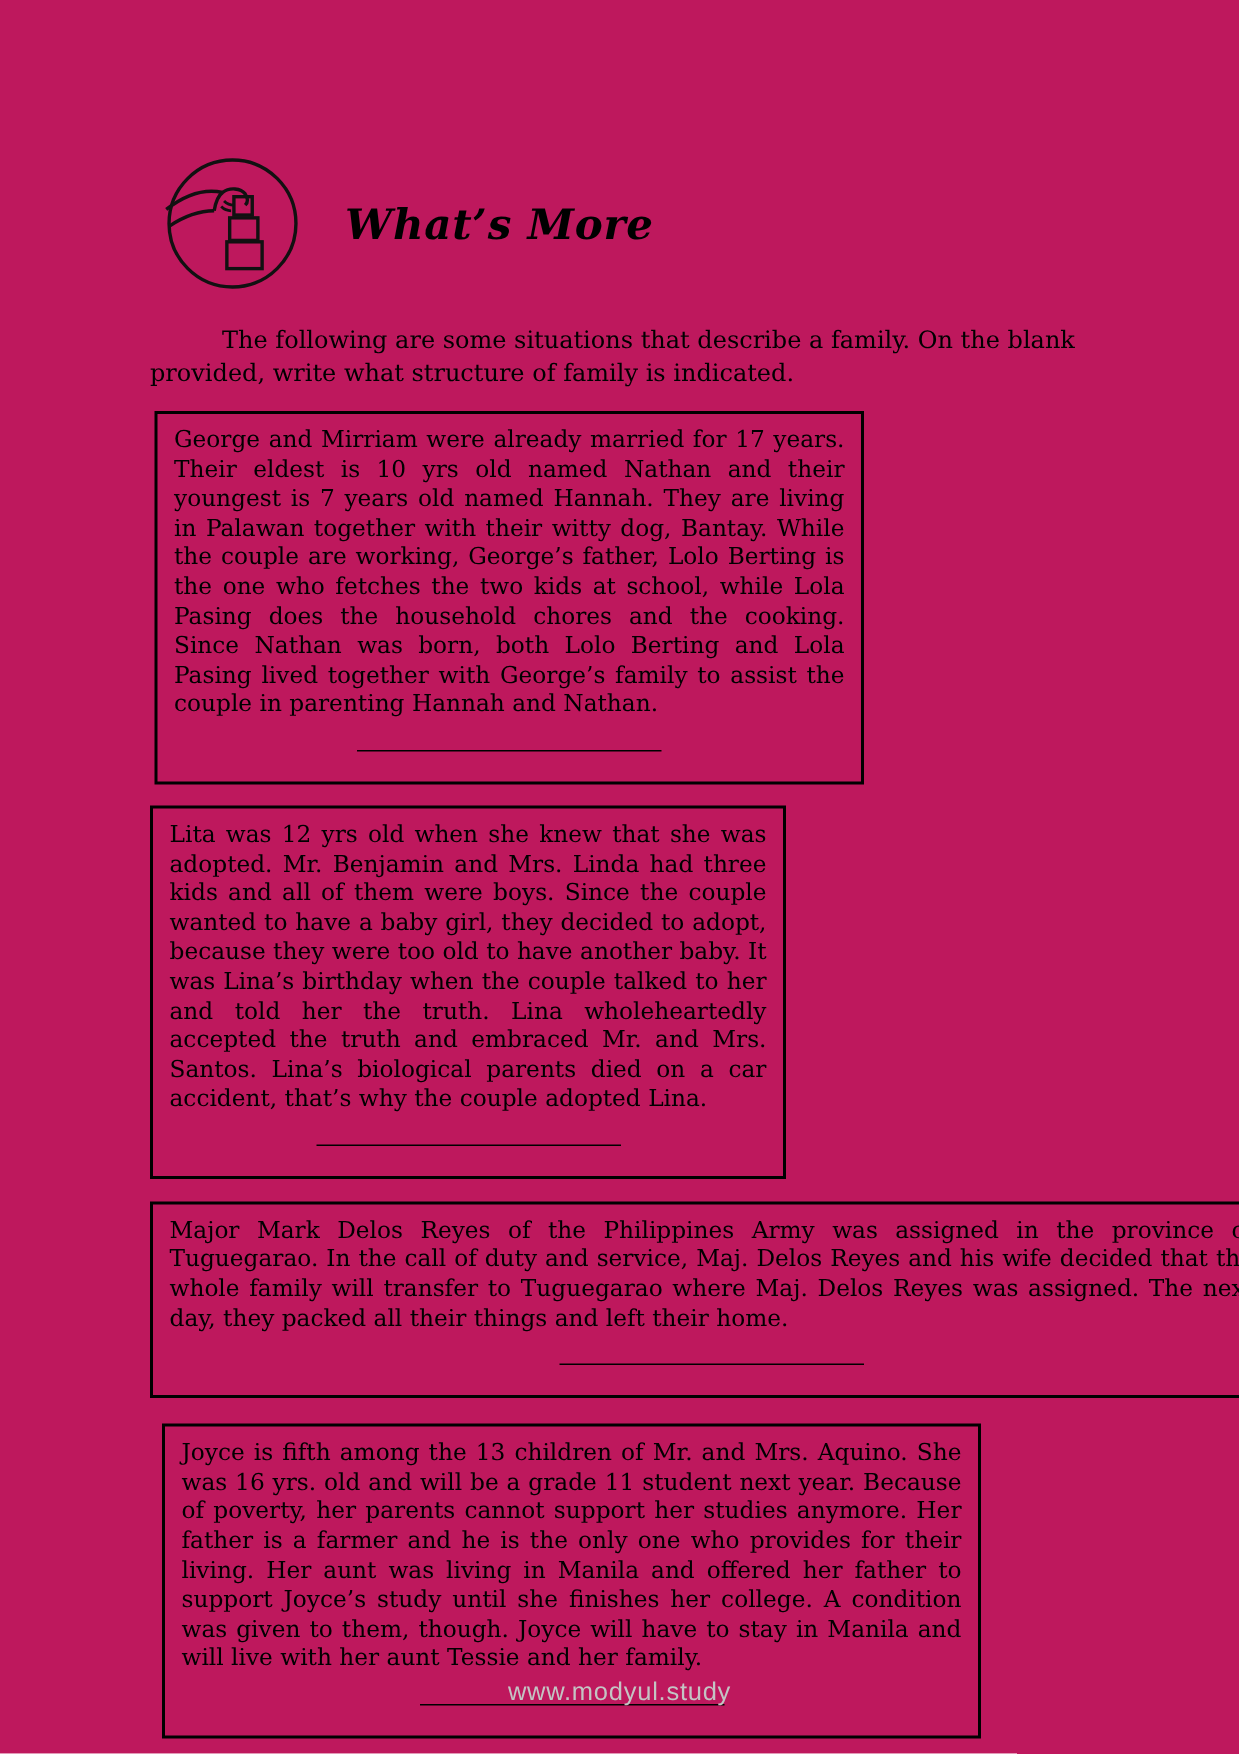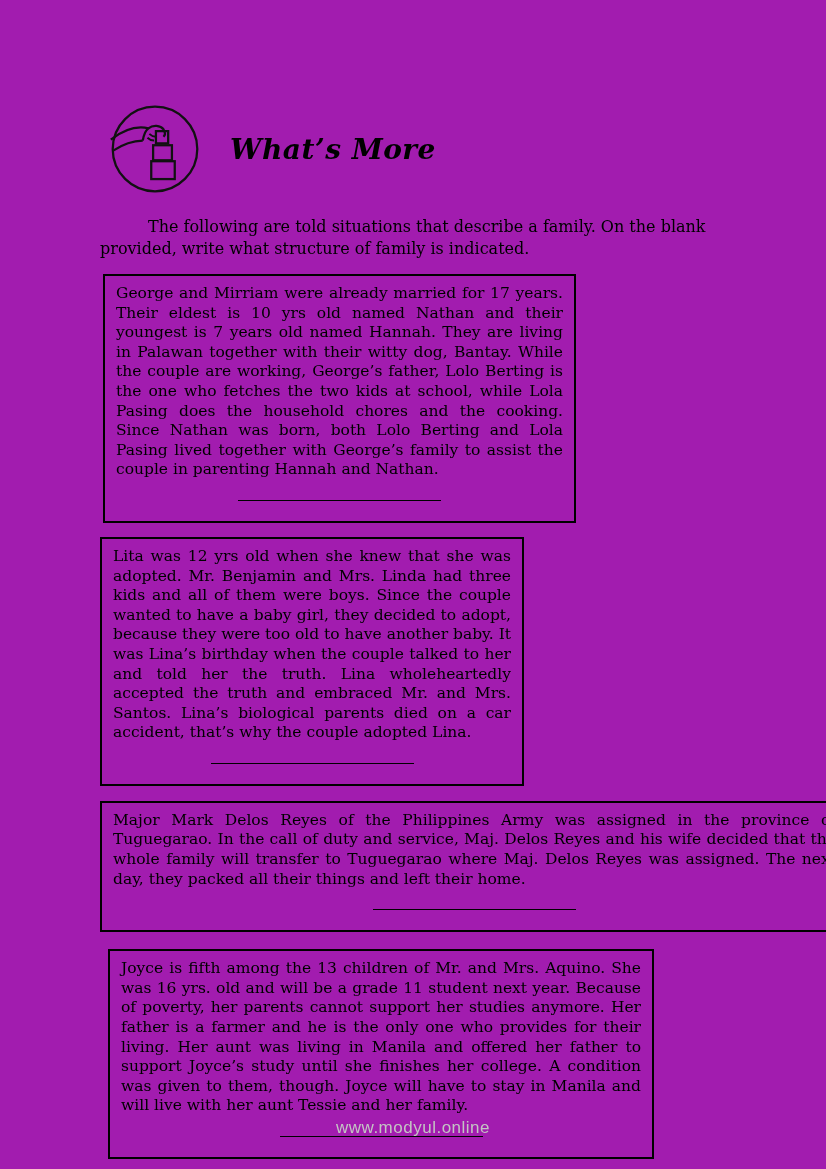--- a/index.html
+++ b/index.html
@@ -4,21 +4,21 @@
 <style>
   html, body {
     margin: 0;
     padding: 0;
     background: #ffffff;
   }
   .page {
     position: relative;
     width: 826px;
     height: 1169px;
-    background: #a21caf;
+    background: #be185d;
     color: #000000;
     font-family: "DejaVu Serif", "Liberation Serif", serif;
     overflow: hidden;
   }
   .heading {
     display: flex;
     align-items: center;
     padding-top: 102px;
     margin-left: 108px;
   }
@@ -93,21 +93,21 @@
         <path d="M3,40 C16,30 30,25 43,28" fill="none" stroke="#111" stroke-width="2.4"></path>
         <path d="M5,52 C17,44 27,41 37,41" fill="none" stroke="#111" stroke-width="2.4"></path>
         <path d="M37,41 C38,35 40,30 43,28 C48,24 56,25 59,29 C61,32 61,35 59,37" fill="none" stroke="#111" stroke-width="2.4"></path>
         <path d="M44,34 q3,3 7,3" fill="none" stroke="#111" stroke-width="2"></path>
         <path d="M42,38 q3,3 7,3" fill="none" stroke="#111" stroke-width="2"></path>
       </svg>
     </span>
     <h1 class="section-title">What’s More</h1>
   </header>
 
-  <p class="intro">The following are told situations that describe a family. On the blank provided, write what structure of family is indicated.</p>
+  <p class="intro">The following are some situations that describe a family. On the blank provided, write what structure of family is indicated.</p>
 
   <section class="box box1">
     <p class="box-text">George and Mirriam were already married for 17 years. Their eldest is 10 yrs old named Nathan and their youngest is 7 years old named Hannah. They are living in Palawan together with their witty dog, Bantay. While the couple are working, George’s father, Lolo Berting is the one who fetches the two kids at school, while Lola Pasing does the household chores and the cooking. Since Nathan was born, both Lolo Berting and Lola Pasing lived together with George’s family to assist the couple in parenting Hannah and Nathan.</p>
     <div class="blank"></div>
   </section>
 
   <section class="box box2">
     <p class="box-text">Lita was 12 yrs old when she knew that she was adopted. Mr. Benjamin and Mrs. Linda had three kids and all of them were boys. Since the couple wanted to have a baby girl, they decided to adopt, because they were too old to have another baby. It was Lina’s birthday when the couple talked to her and told her the truth. Lina wholeheartedly accepted the truth and embraced Mr. and Mrs. Santos. Lina’s biological parents died on a car accident, that’s why the couple adopted Lina.</p>
     <div class="blank"></div>
   </section>
@@ -117,15 +117,15 @@
     <div class="blank"></div>
   </section>
 
   <section class="box box4">
     <p class="box-text">Joyce is fifth among the 13 children of Mr. and Mrs. Aquino. She was 16 yrs. old and will be a grade 11 student next year. Because of poverty, her parents cannot support her studies anymore. Her father is a farmer and he is the only one who provides for their living. Her aunt was living in Manila and offered her father to support Joyce’s study until she finishes her college. A condition was given to them, though. Joyce will have to stay in Manila and will live with her aunt Tessie and her family.</p>
     <div class="blank"></div>
   </section>
 
   <div class="page-number">16</div>
 
-  <div class="watermark">www.modyul.online</div>
+  <div class="watermark">www.modyul.study</div>
 
 </div>
 
 </body></html>

